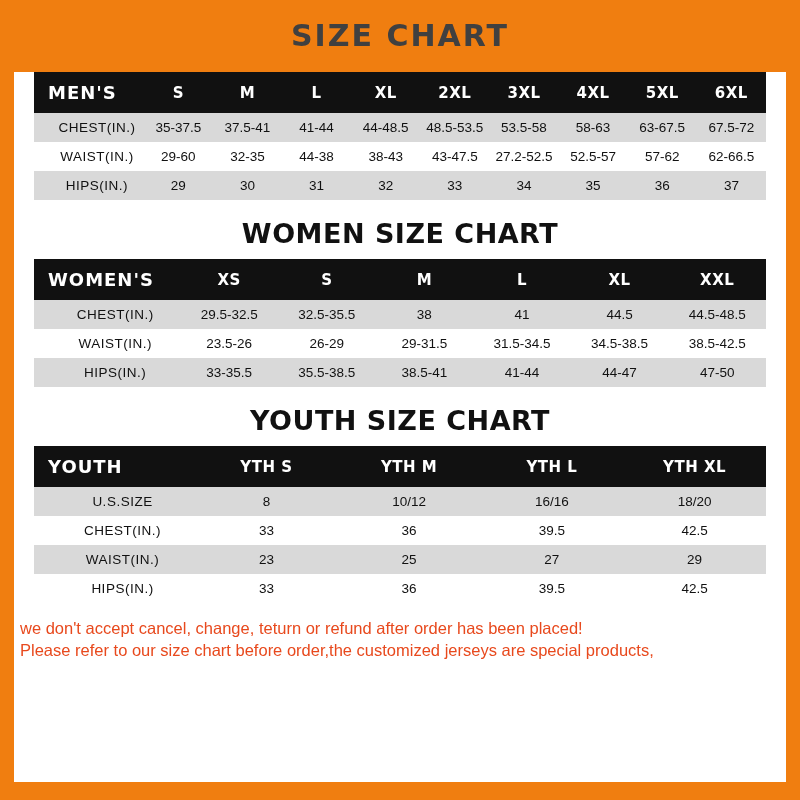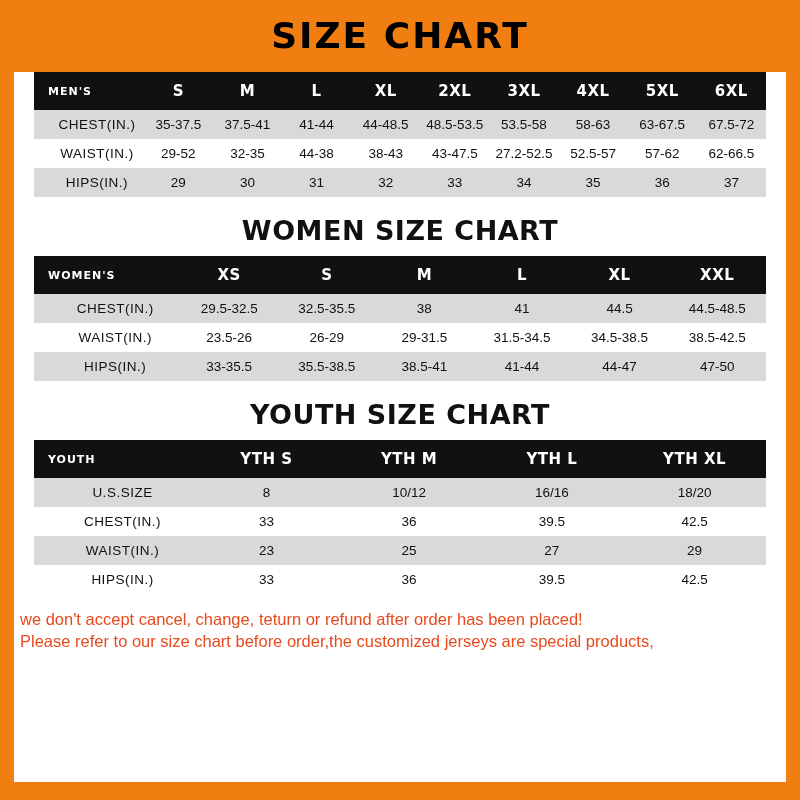--- a/index.html
+++ b/index.html
@@ -26,23 +26,23 @@
     height: 72px;
     background: #F07E10;
     display: flex;
     align-items: center;
     justify-content: center;
     margin: 0 -14px;
   }
   .banner-title {
     font-family: "DejaVu Sans", sans-serif;
     font-weight: bold;
-    font-size: 36px;
+    font-size: 30px;
     letter-spacing: 2px;
-    color: #000000;
+    color: #404040;
     line-height: 1;
   }
   .section {
     padding: 0 20px;
   }
   .section-title {
     text-align: center;
     font-family: "DejaVu Sans", sans-serif;
     font-weight: bold;
     font-size: 27px;
@@ -61,21 +61,21 @@
     font-family: "DejaVu Sans", sans-serif;
     font-size: 15px;
     font-weight: bold;
     padding: 10px 2px;
     text-align: center;
     letter-spacing: 0.5px;
   }
   thead th.rowhead {
     text-align: left;
     padding-left: 14px;
-    font-size: 11px;
+    font-size: 18px;
     letter-spacing: 1px;
   }
   tbody td {
     font-size: 13.5px;
     color: #111;
     text-align: center;
     padding: 7px 2px;
     font-family: "Liberation Sans", sans-serif;
   }
   tbody td.rowhead {
@@ -139,21 +139,21 @@
           <td>41-44</td>
           <td>44-48.5</td>
           <td>48.5-53.5</td>
           <td>53.5-58</td>
           <td>58-63</td>
           <td>63-67.5</td>
           <td>67.5-72</td>
         </tr>
         <tr class="plain">
           <td class="rowhead">WAIST(IN.)</td>
-          <td>29-52</td>
+          <td>29-60</td>
           <td>32-35</td>
           <td>44-38</td>
           <td>38-43</td>
           <td>43-47.5</td>
           <td>27.2-52.5</td>
           <td>52.5-57</td>
           <td>57-62</td>
           <td>62-66.5</td>
         </tr>
         <tr class="shade">

